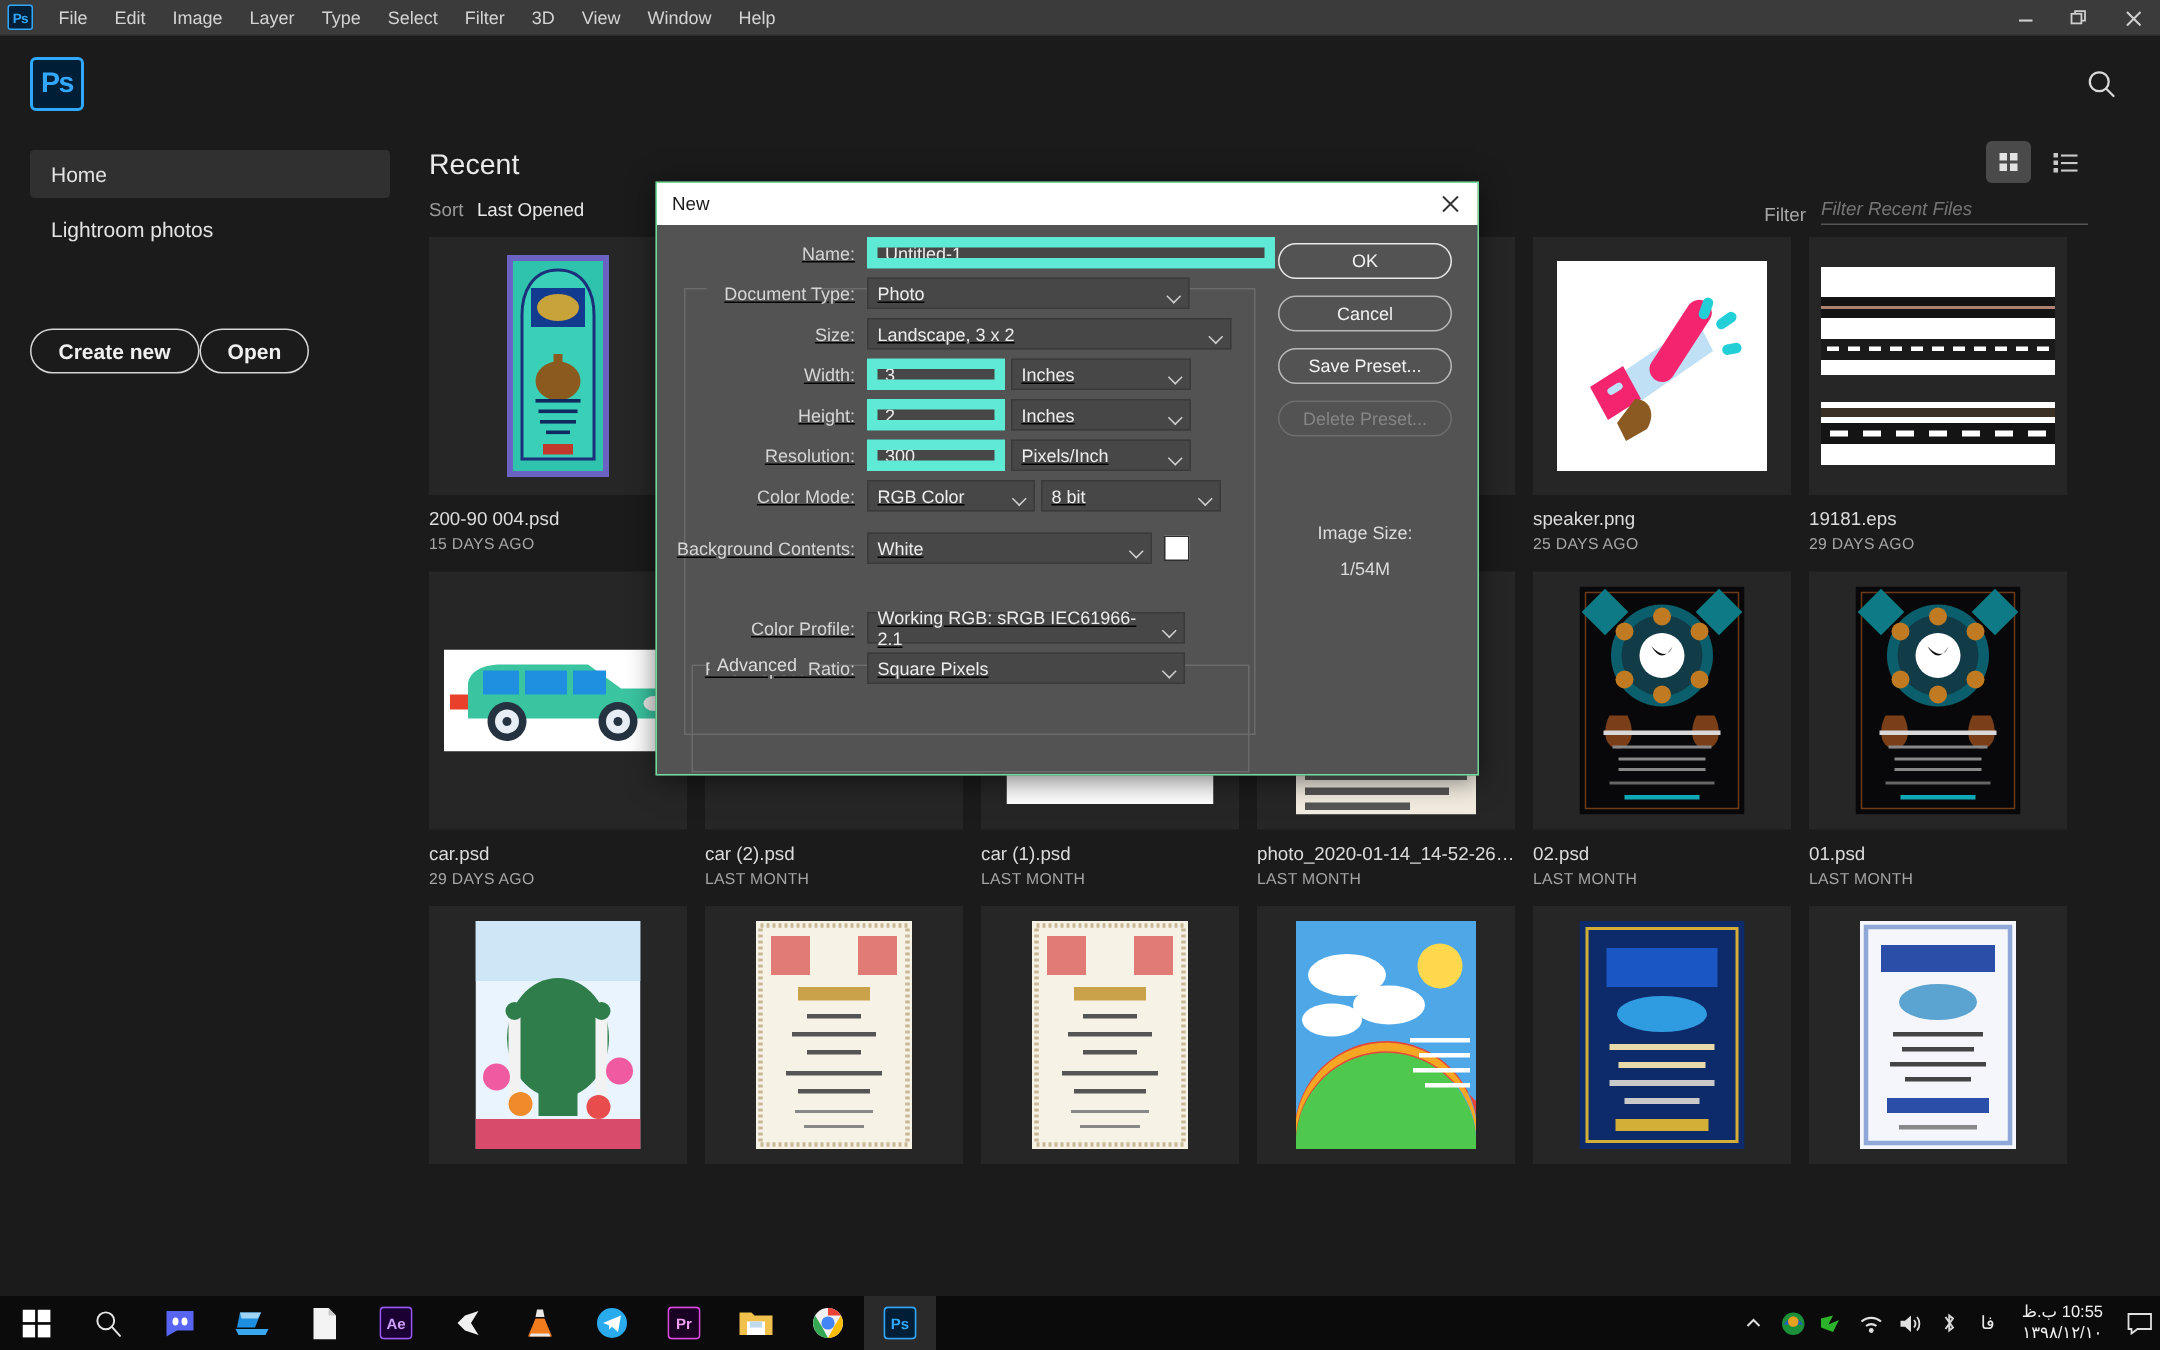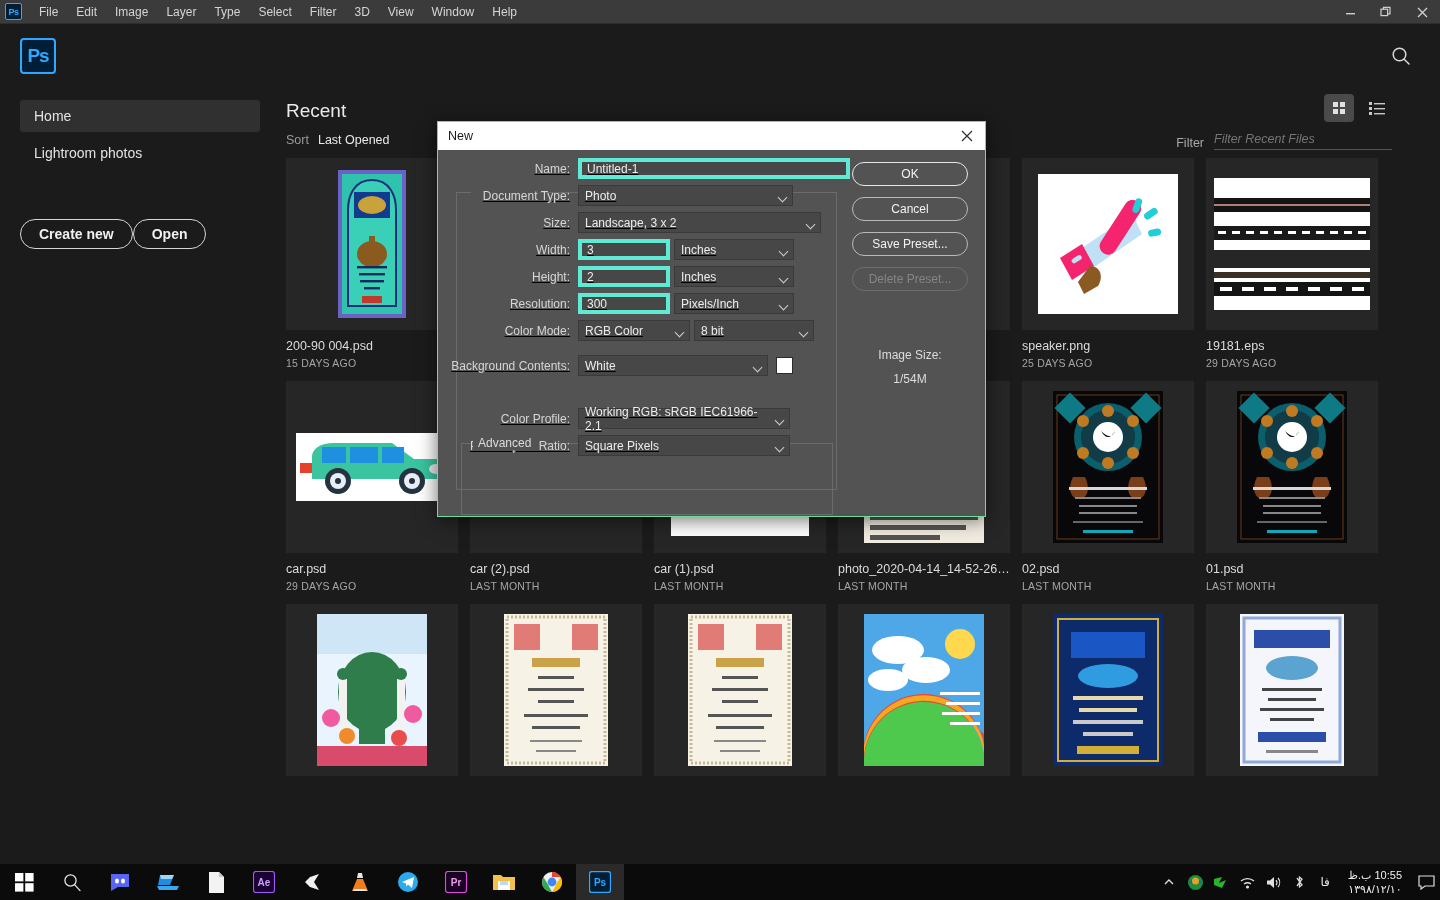--- a/index.html
+++ b/index.html
@@ -138,21 +138,21 @@
     color: #333; font-size: 15px;
   }
   .dlg-body { position: relative; height: 368px; }
 
   .row { display: flex; align-items: center; margin-bottom: 6px; }
   .lbl {
     color: #d6d6d6; font-size: 12px; text-align: right;
     width: 128px; padding-right: 8px; flex-shrink: 0;
   }
   .tf {
-    background: #474747; border: 4px solid #5eead4;
+    background: #474747; border: 7px solid #5eead4;
     color: #ededed; font-size: 12px; height: 21px;
     padding: 0 5px; outline: none;
     font-family: "Liberation Sans", sans-serif;
   }
   .sel {
     background: #474747; border: 1px solid #3a3a3a;
     color: #ededed; font-size: 12px; height: 21px;
     padding: 0 18px 0 6px; position: relative;
     display: flex; align-items: center;
   }
@@ -504,21 +504,21 @@
             <rect x="58" y="48" width="50" height="4" fill="#444"></rect>
             <rect x="58" y="58" width="54" height="4" fill="#444"></rect>
             <rect x="58" y="68" width="46" height="4" fill="#444"></rect>
             <rect x="6" y="92" width="108" height="16" fill="#1f5fa8"></rect>
             <rect x="6" y="114" width="108" height="5" fill="#7a2b2b"></rect>
             <rect x="6" y="124" width="108" height="5" fill="#555"></rect>
             <rect x="6" y="134" width="96" height="5" fill="#555"></rect>
             <rect x="6" y="144" width="70" height="5" fill="#555"></rect>
           </svg>
         </div>
-        <div class="fname">photo_2020-04-14_14-52-26....</div>
+        <div class="fname">photo_2020-01-14_14-52-26....</div>
         <div class="fdate">LAST MONTH</div>
       </div>
 
       <div class="card">
         <div class="thumb">
           <svg class="art" width="110" height="152" viewBox="0 0 110 152">
             <rect width="110" height="152" fill="#08080a"></rect>
             <rect x="4" y="4" width="102" height="144" fill="none" stroke="#6b3a18" stroke-width="1"></rect>
             <rect x="6" y="6" width="22" height="22" fill="#0e7a86" transform="rotate(45 17 17)"></rect>
             <rect x="82" y="6" width="22" height="22" fill="#0e7a86" transform="rotate(45 93 17)"></rect>

